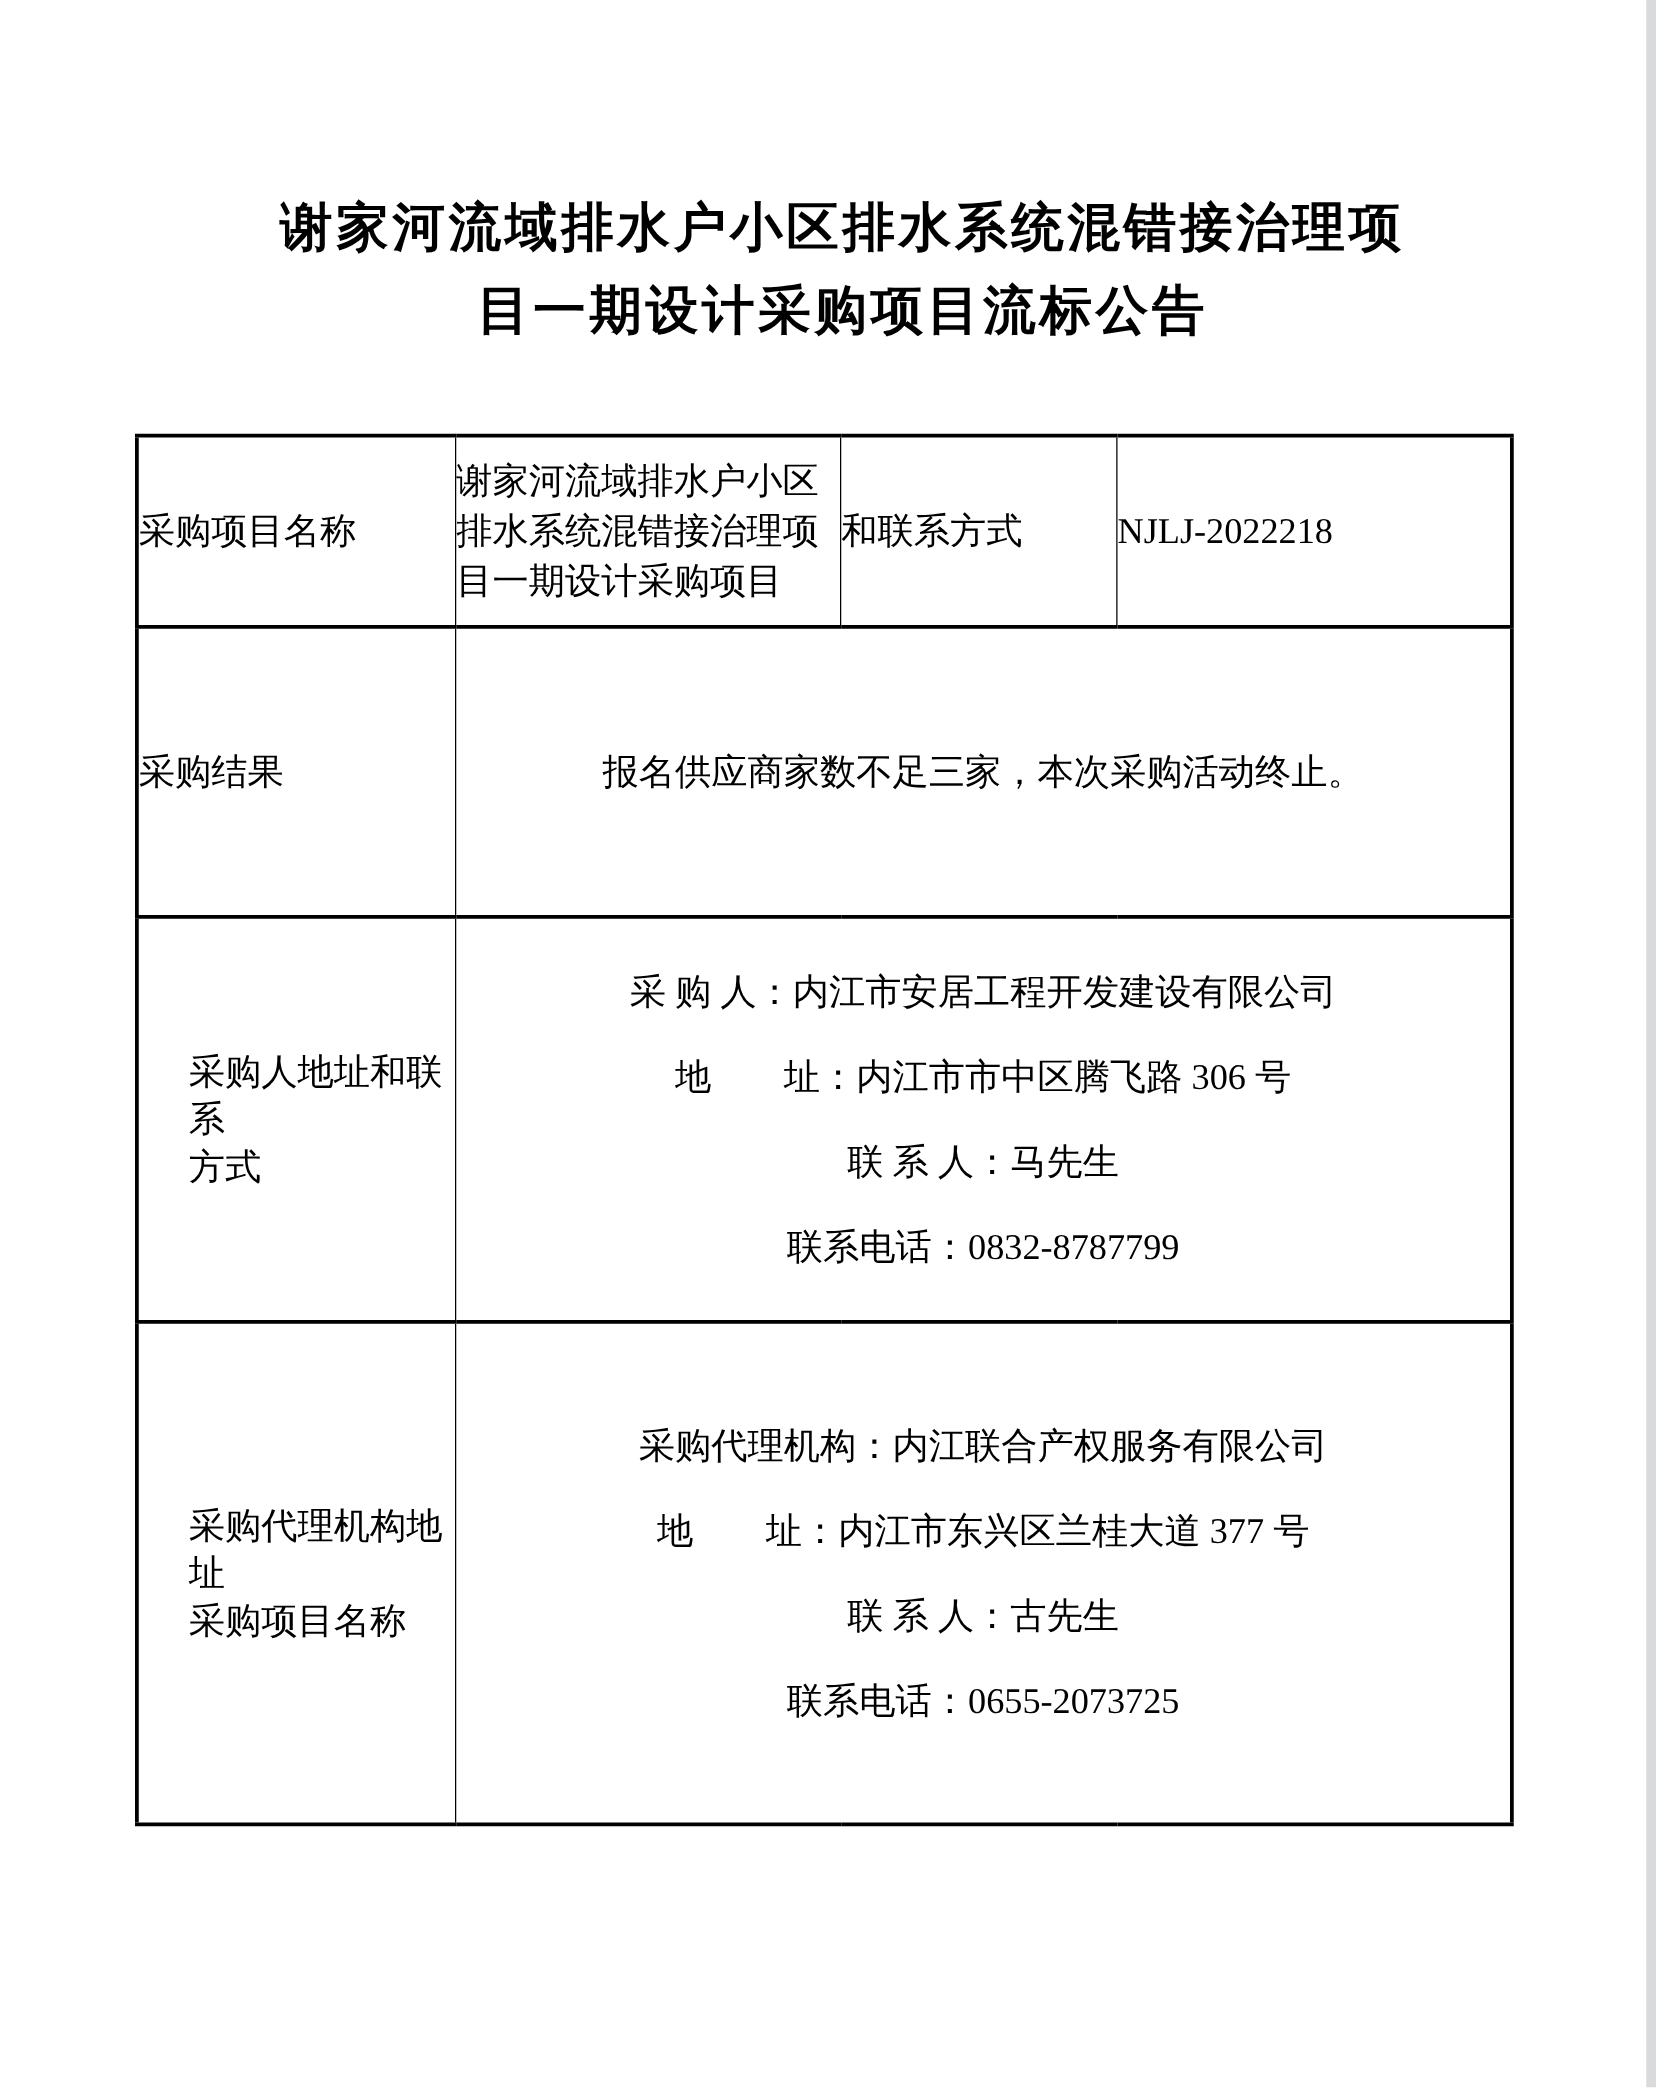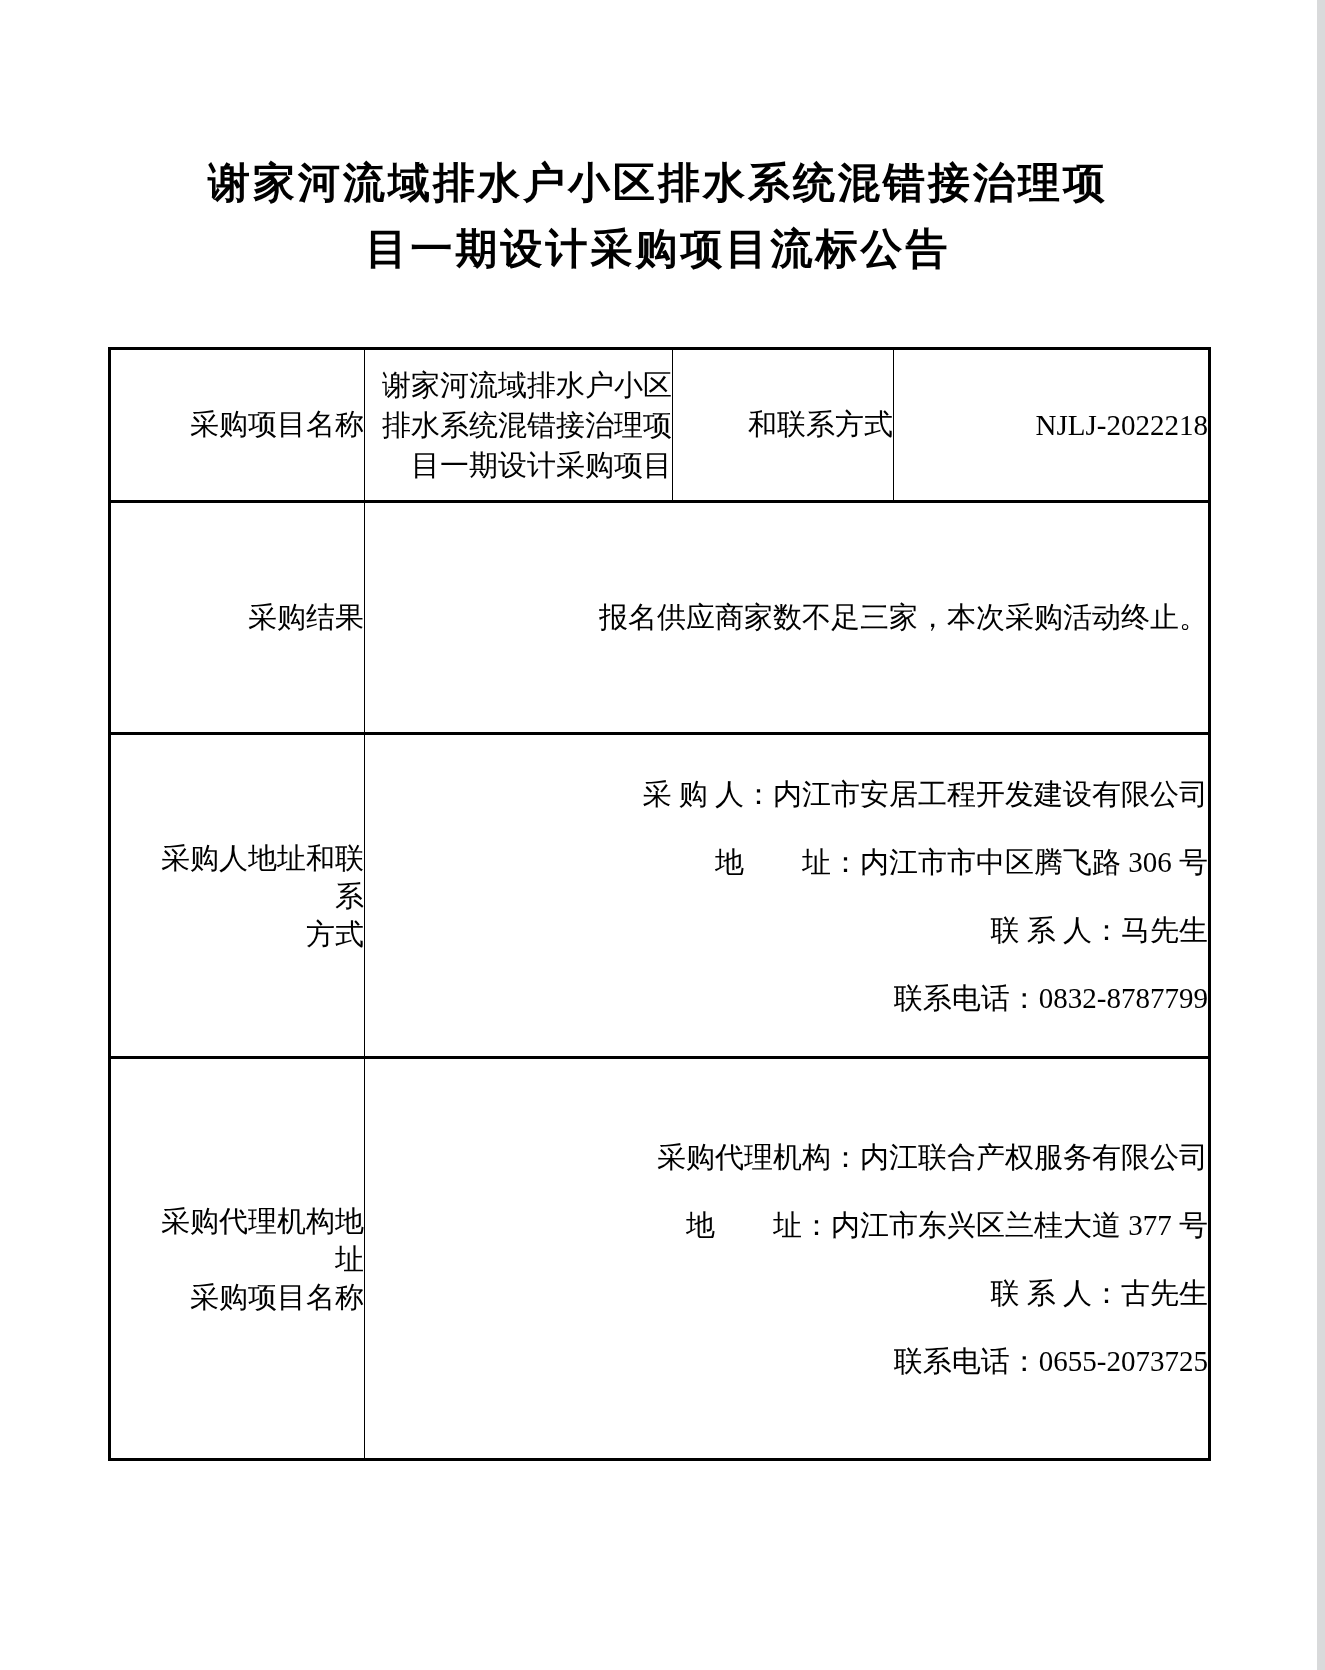--- a/index.html
+++ b/index.html
@@ -15,21 +15,21 @@
     background: #ffffff;
     overflow: hidden;
   }
   .edge-strip {
     position: absolute; top: 0; right: 0;
     width: 8px; height: 1670px;
     background: #d9dadb;
   }
   .doc-title {
     position: absolute;
-    top: 150px; left: 108px; width: 1100px;
+    top: 150px; left: 124px; width: 1100px;
     margin: 0;
     text-align: center;
     font-size: 42px;
     font-weight: bold;
     line-height: 66px;
     letter-spacing: 3px;
   }
   .doc-title .title-line { display: block; }
   table.doc-table {
     position: absolute;
@@ -40,22 +40,22 @@
     border: 3px solid #000;
     font-size: 29px;
   }
   table.doc-table td {
     border: 1px solid #000;
     border-top-width: 3px;
     border-bottom-width: 3px;
     padding: 0;
     vertical-align: middle;
   }
-  td.cell-center { text-align: right; }
-  td.cell-left { text-align: right; padding-left: 14px; padding-right: 10px; }
+  td.cell-center { text-align: left; }
+  td.cell-left { text-align: center; padding-left: 14px; padding-right: 10px; }
   .wrap-lines { line-height: 40px; }
   .wrap-lines .ln { display: block; }
   .label-lines { line-height: 38px; }
   .label-lines .ln { display: block; padding-left: 40px; }
   .contact-lines { line-height: 68px; }
   .contact-lines .ln { display: block; }
   tr.r1 td { height: 150px; }
   tr.r2 td { height: 124px; }
   tr.r3 td { height: 229px; }
   tr.r4 td { height: 321px; }

